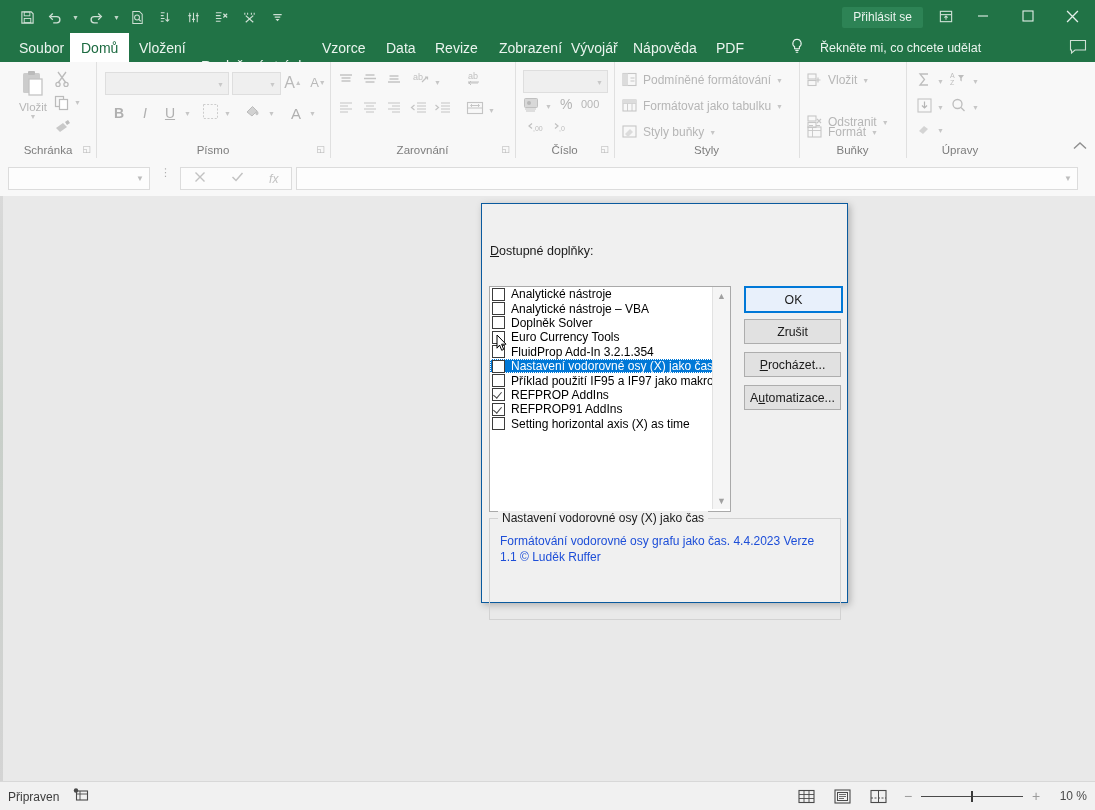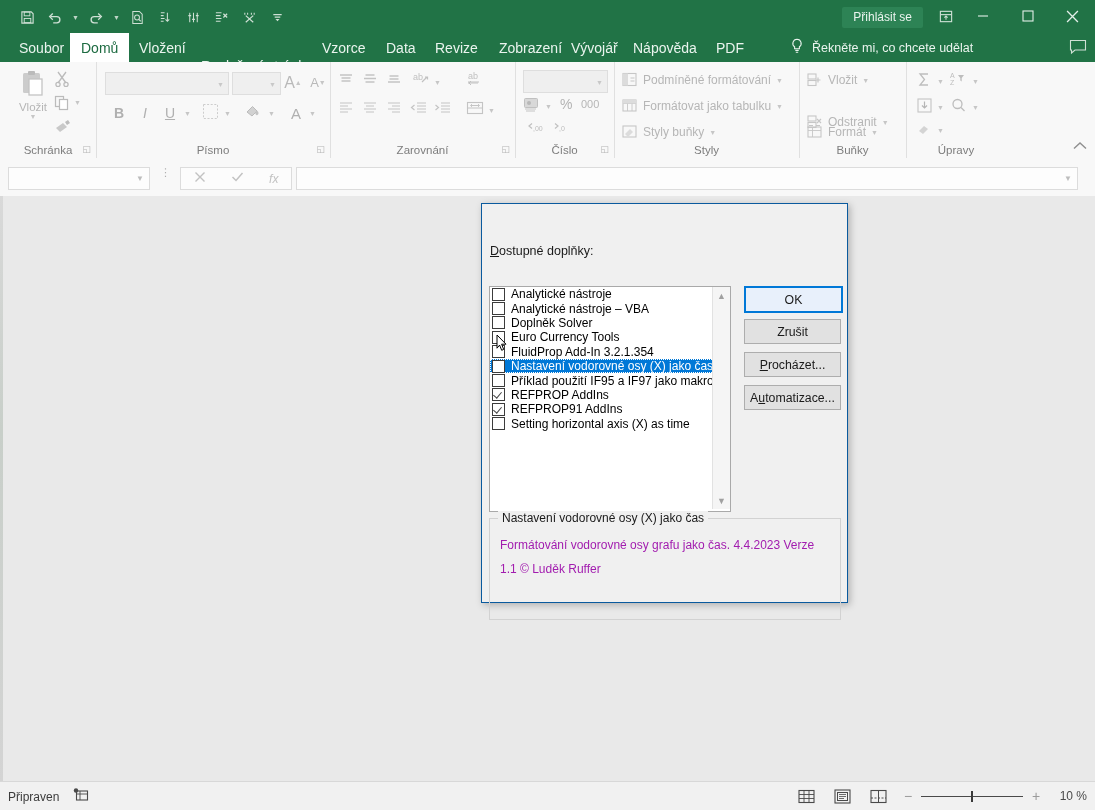--- a/index.html
+++ b/index.html
@@ -73,21 +73,21 @@
     padding: 0 11px;
     color: #eaf4ee; font-size: 14px;
     white-space: nowrap;
   }
   .tab.active {
     background: #ffffff; color: #1d6b41;
   }
   .tellme {
     position: absolute; top: 0; height: 29px;
     left: 790px;
-    display: flex; align-items: center; gap: 8px;
+    display: flex; align-items: center; gap: 16px;
     color: #eaf4ee; font-size: 12.5px;
   }
   .bulb { font-size: 14px; color: #eaf4ee; }
   .comment-ico {
     position: absolute; right: 8px; top: 6px;
     color: #cfe0d5;
   }
 
   
   .ribbon {
@@ -326,21 +326,21 @@
     width: 350px; height: 100px;
     border: 1px solid #d2d2d2;
   }
   .descgroup-title {
     position: absolute; left: 8px; top: -8px;
     background: #f0f0f0; padding: 0 4px;
     font-size: 12px; color: #1a1a1a;
   }
   .descgroup-body {
     position: absolute; left: 10px; top: 14px; right: 10px;
-    font-size: 12px; color: #a21caf; line-height: 24px;
+    font-size: 12px; color: #1d4ed8; line-height: 16px;
   }
 
   .cursor-arrow {
     position: absolute; left: 496px; top: 334px;
     width: 12px; height: 19px;
     pointer-events: none;
   }
 </style>
 </head>
 <body>
@@ -698,21 +698,21 @@
             <rect x="1" y="3" width="13" height="10" fill="none" stroke="#c6c6c6" stroke-width="1.1"></rect>
             <path d="M1 6.5h13M5.5 3v10" stroke="#c6c6c6" stroke-width="0.9"></path>
             <path d="M2 1.5h4M9 1.5h4" stroke="#c6c6c6" stroke-width="1"></path>
           </svg>
         <span class="lbl-dim">Formát</span>
         <span class="caret-dim">▼</span>
       </div>
       <div class="rgroup-label">Buňky</div>
     </div>
 
-    <div class="rgroup" style="left:906px; width:100px; border-right:none;">
+    <div class="rgroup" style="left:906px; width:100px; border-right:none;padding-left:8px;">
       <div class="smallbtn" style="left:10px; top:9px;">
           <svg width="17" height="17" viewBox="0 0 17 17">
             <path d="M12 3H4l4.5 5.5L4 14h8" fill="none" stroke="#bdbdbd" stroke-width="1.3"></path>
           </svg>
         </div>
       <div class="caret-dim" style="position:absolute; left:31px; top:16px;">▼</div>
       <div class="smallbtn" style="left:44px; top:9px;">
           <svg width="18" height="17" viewBox="0 0 18 17">
             <text x="0" y="7" font-size="7" fill="#bdbdbd" font-family="Liberation Sans">A</text>
             <text x="0" y="14" font-size="7" fill="#bdbdbd" font-family="Liberation Sans">Z</text>

